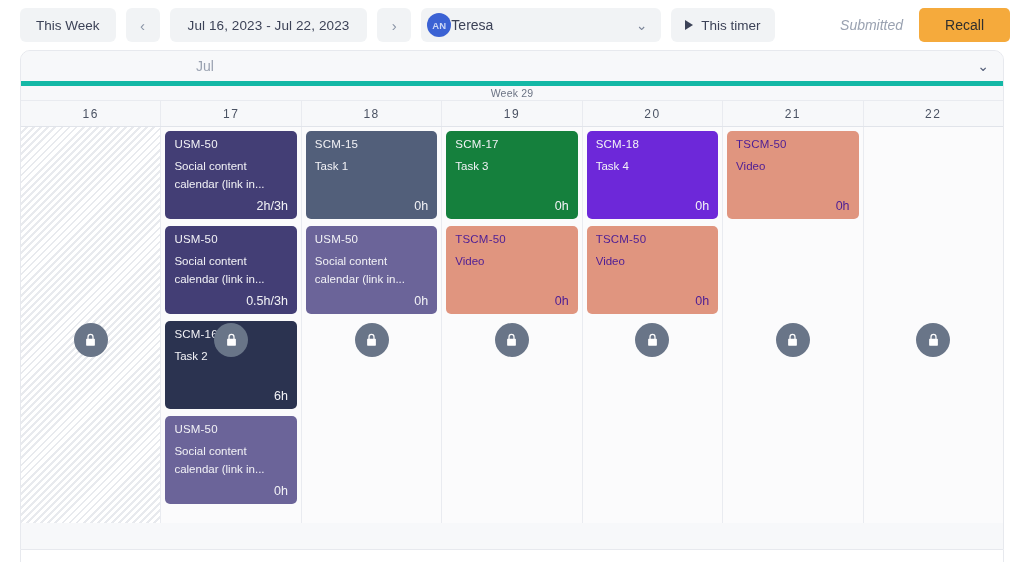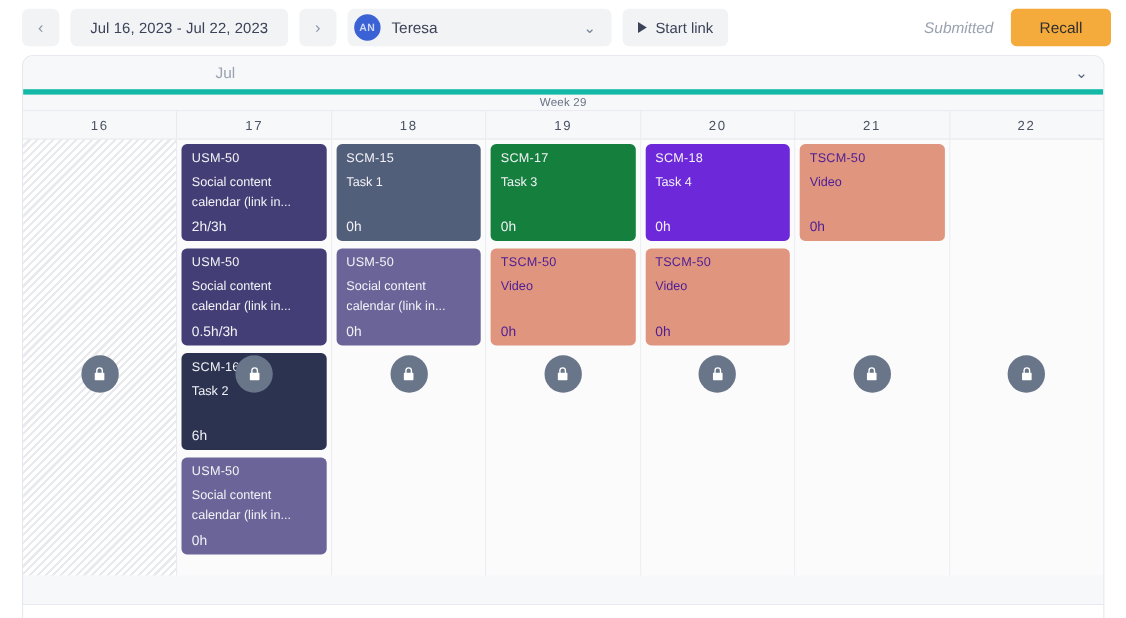--- a/index.html
+++ b/index.html
@@ -34,21 +34,20 @@
     cursor: pointer;
     white-space: nowrap;
   }
   .tb-this-week { padding: 0 16px; }
   .tb-arrow { width: 34px; color: #8a94a6; font-size: 15px; }
   .tb-range { padding: 0 18px; letter-spacing: .1px; }
   .tb-user {
     padding: 0 12px 0 6px;
     width: 240px;
     justify-content: flex-start;
-    gap: 10px;
     position: relative;
   }
   .avatar {
     width: 24px; height: 24px;
     border-radius: 50%;
     background: #3b62d4;
     color: #cdd8f5;
     font-size: 9.5px;
     font-weight: bold;
     display: flex; align-items: center; justify-content: center;
@@ -175,20 +174,21 @@
   }
   .card .code { font-size: 11.5px; margin-bottom: 8px; letter-spacing: .2px; }
   .card .title {
     font-size: 11.5px;
     line-height: 1.55;
     flex: 1 1 auto;
     overflow: hidden;
   }
   .card .hours {
     font-size: 12.5px;
+    text-align: right;
     margin-top: 2px;
   }
   .card.light-text { color: #f2f2f6; }
   .card.dark-text { color: #4c1d95; }
 
   .lock {
     position: absolute;
     width: 34px; height: 34px;
     border-radius: 50%;
     background: #697588;
@@ -213,33 +213,34 @@
   .fcell {
     flex: 1 1 0;
     display: flex; align-items: center; justify-content: center;
     padding-top: 4px;
   }
 </style>
 </head>
 <body>
 
 <div class="toolbar">
+  <button class="tb-btn tb-this-week">This Week</button>
   <button class="tb-btn tb-arrow">‹</button>
   <button class="tb-btn tb-range">Jul 16, 2023 - Jul 22, 2023</button>
   <button class="tb-btn tb-arrow">›</button>
 
   <div class="tb-btn tb-user">
     <span class="avatar">AN</span>
     <span class="uname">Teresa</span>
     <span class="chev">⌄</span>
   </div>
 
   <button class="tb-btn tb-timer">
     <span class="tri"></span>
-    <span>Start link</span>
+    <span>This timer</span>
   </button>
 
   <span class="spacer"></span>
   <span class="submitted">Submitted</span>
   <button class="recall">Recall</button>
 </div>
 
 <div class="cal">
   <div class="month-row">
     <span class="month-label">Jul</span>

